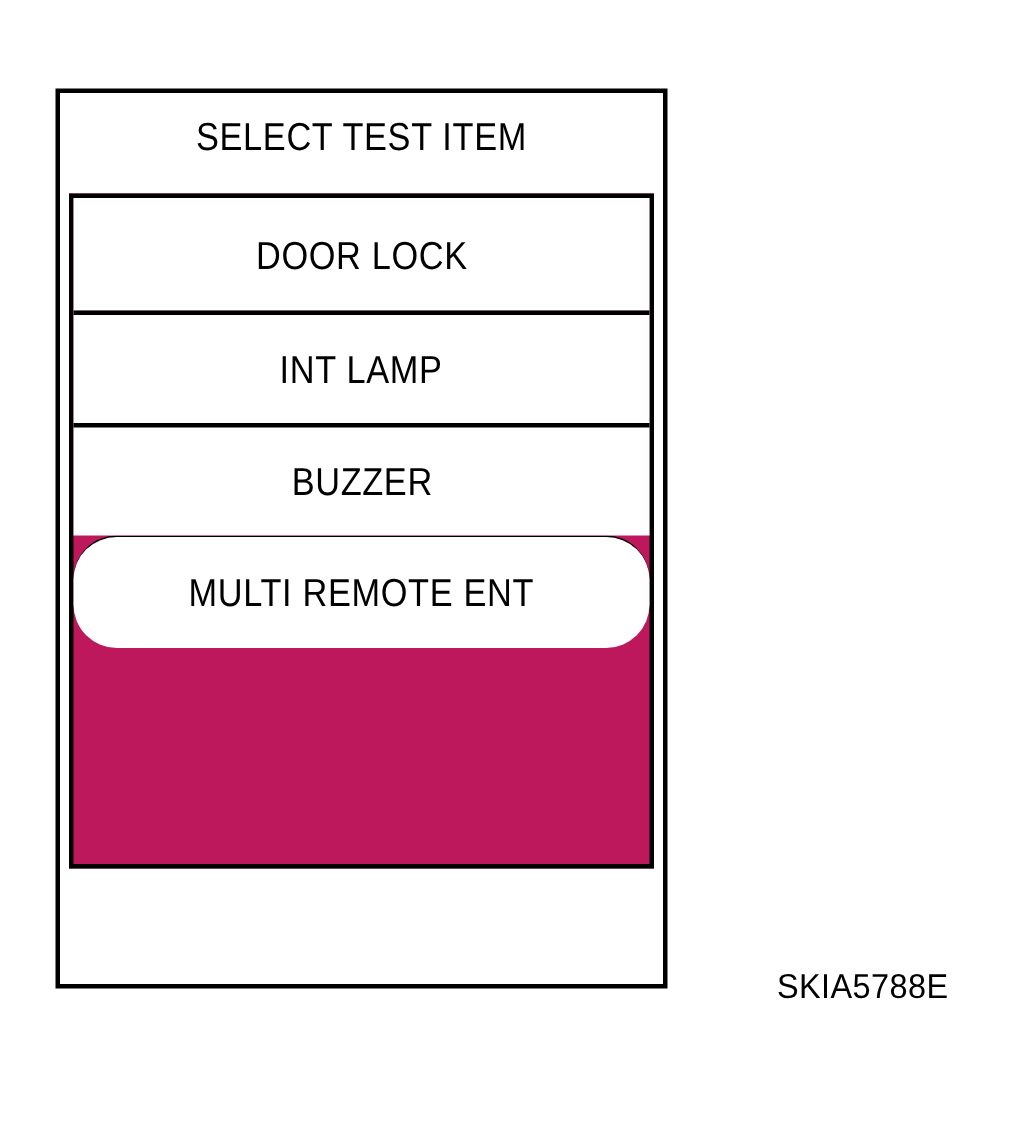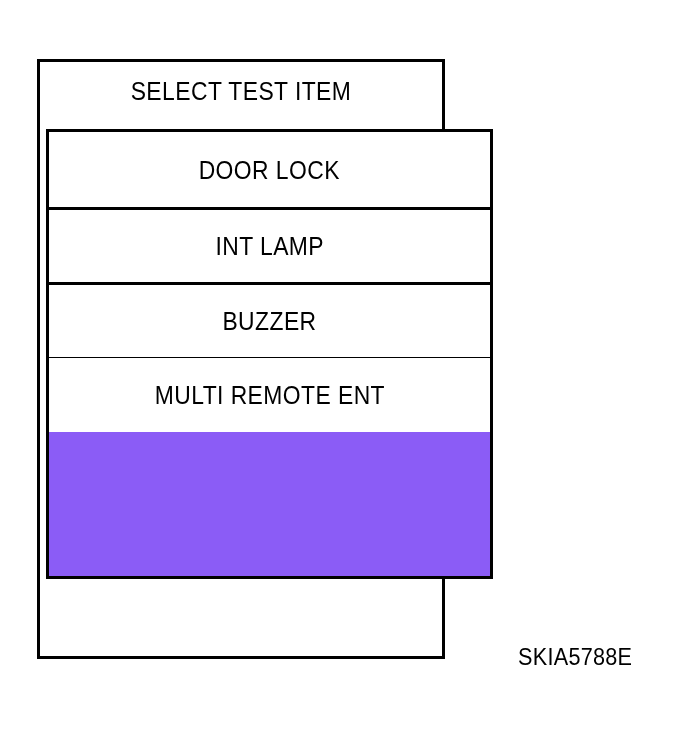--- a/index.html
+++ b/index.html
@@ -43,43 +43,44 @@
     transform-origin: center top;
     white-space: nowrap;
     user-select: none;
   }
 
   
   #test-item-list {
     position: absolute;
     left: 6px;
     top: 67px;
-    width: 447px;
+    width: 390px;
     height: 450px;
     box-sizing: border-box;
     border: 3px solid #000000;
-    background: #8b5cf6;
+    background: #be185d;
   }
 
   .menu-row {
     position: relative;
     box-sizing: border-box;
     height: 75px;
     display: flex;
     align-items: center;
     justify-content: center;
     background: #ffffff;
     border-top: 3px solid #000000;
   }
   .menu-row:first-child {
     border-top: none;
   }
   
   .menu-row.thin-sep {
     border-top-width: 1px;
+    border-radius: 29px;
   }
 
   .menu-row-label {
     font-size: 26px;
     line-height: 1;
     letter-spacing: 0.5px;
     transform: scaleX(0.88);
     white-space: nowrap;
     user-select: none;
   }

